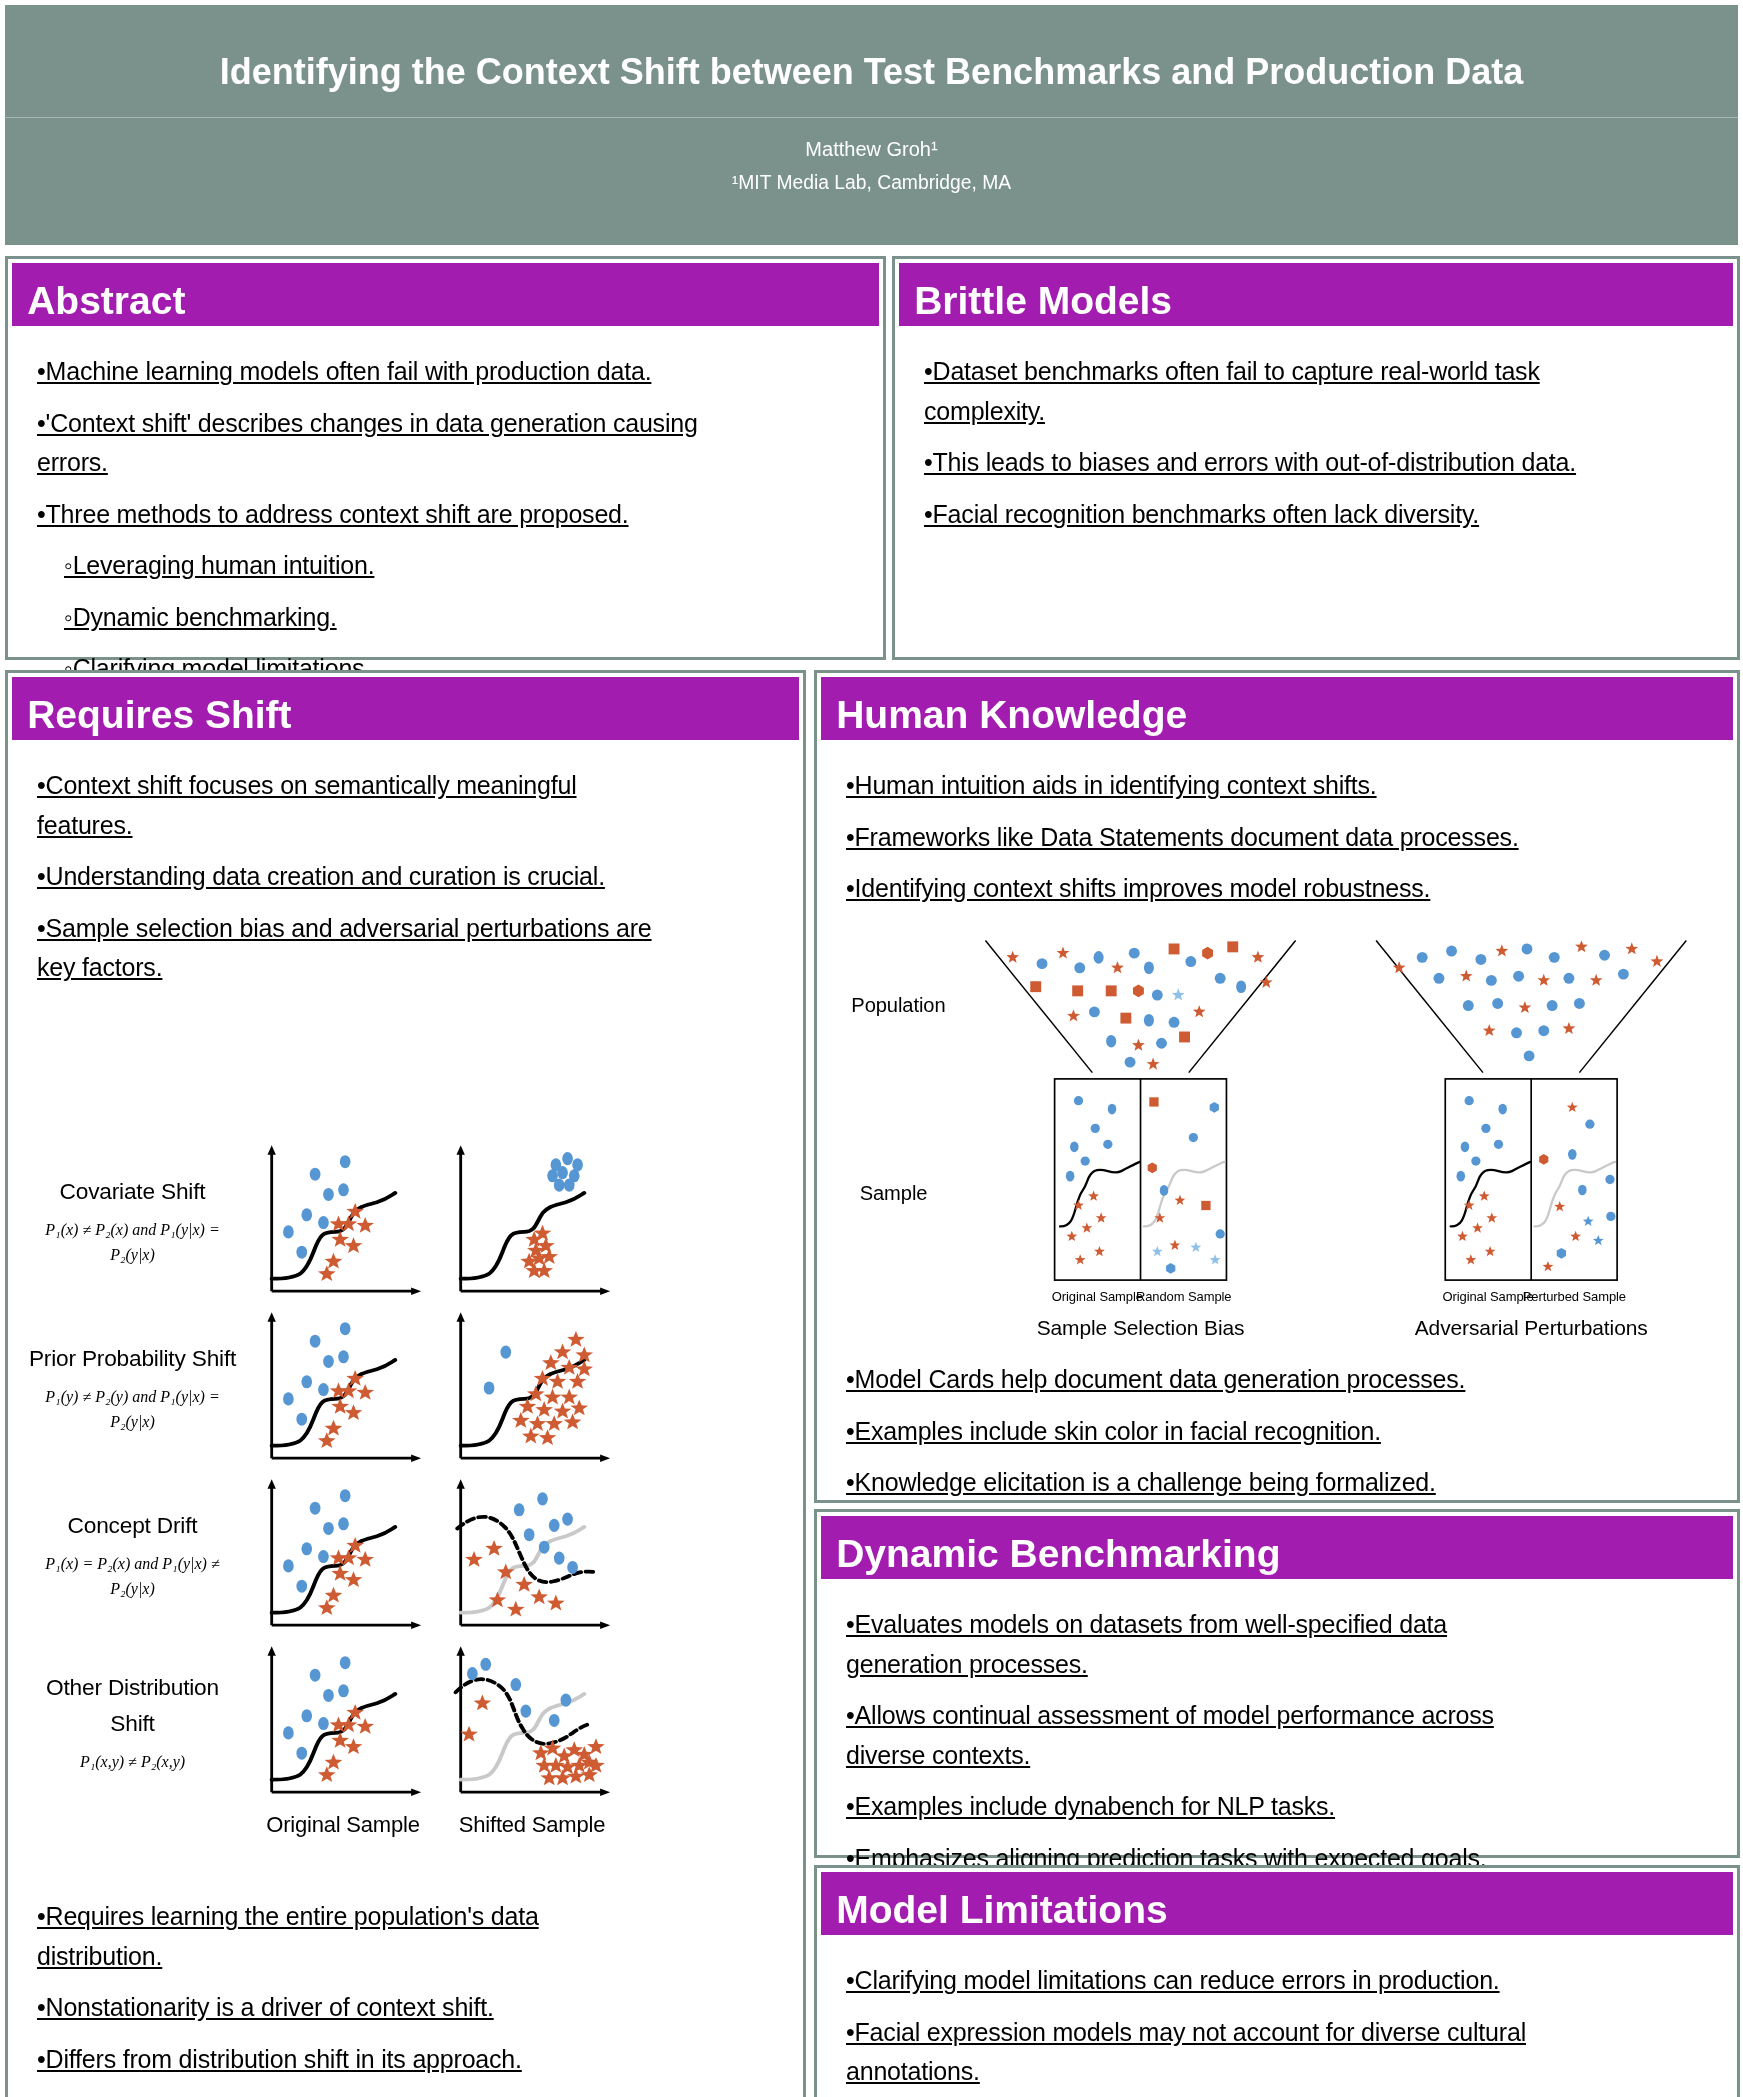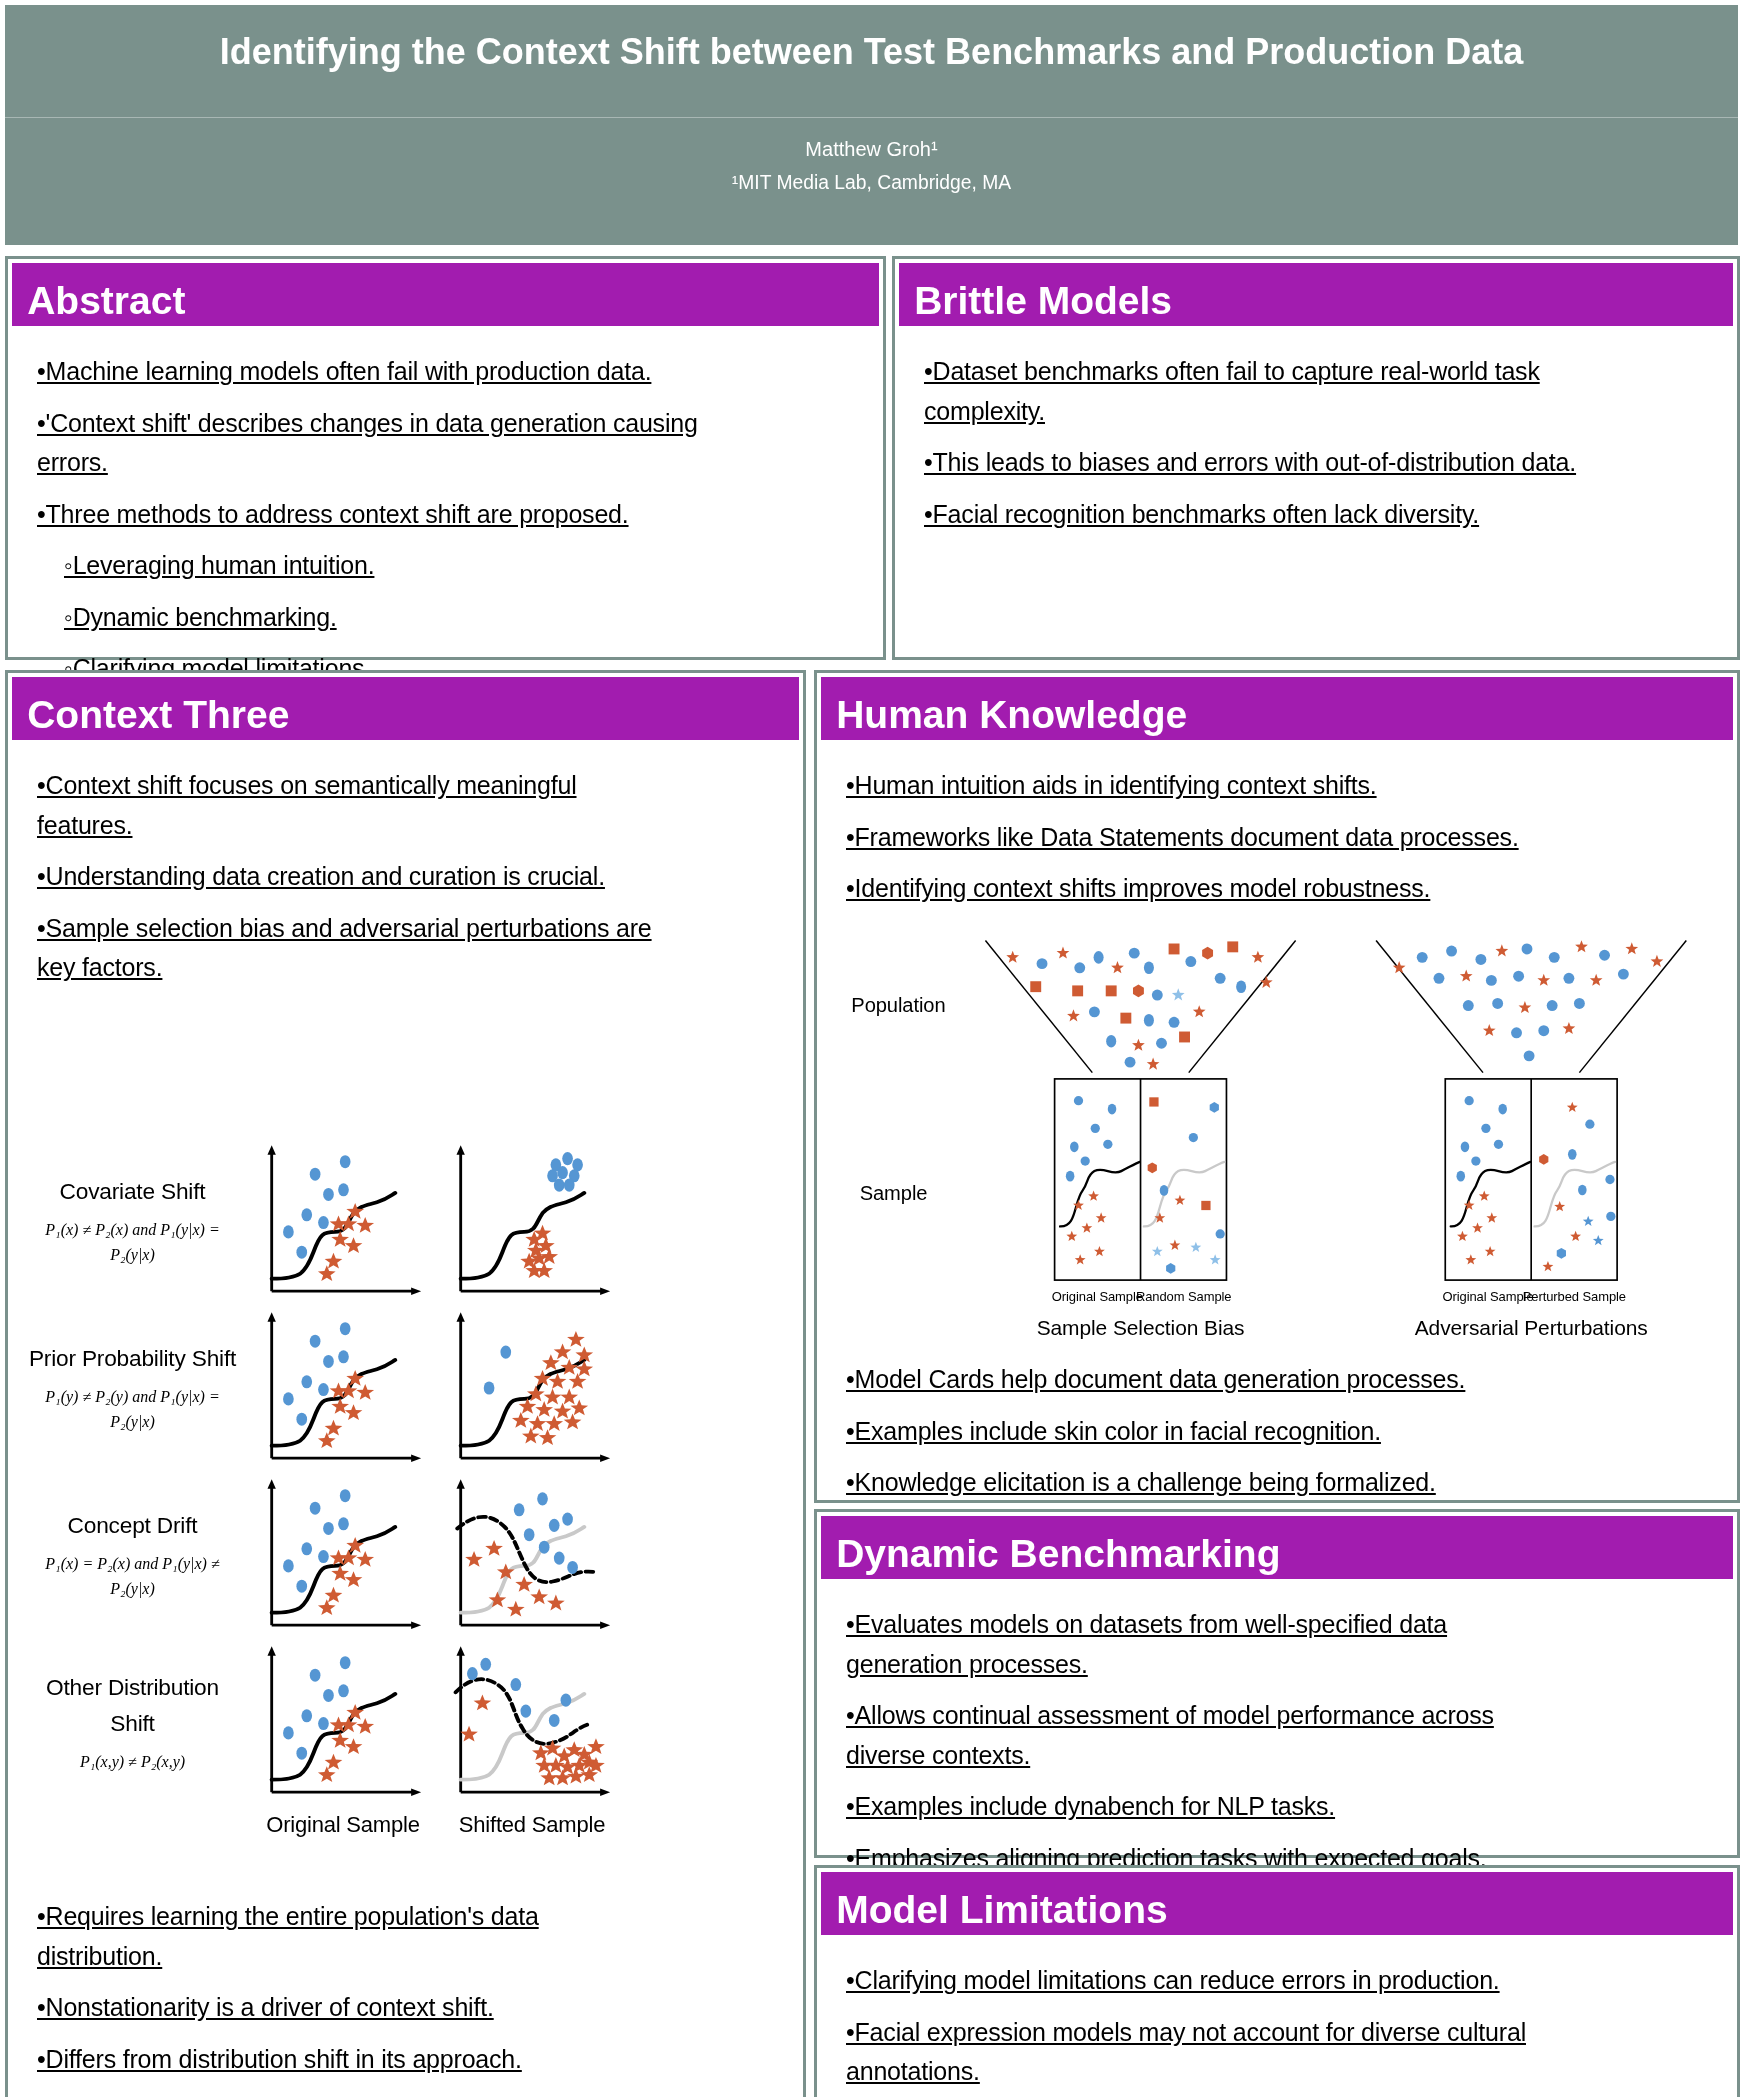--- a/index.html
+++ b/index.html
@@ -1,18 +1,18 @@
 <!DOCTYPE html>
 <html style="font-size:6.7px"><head>
 <meta charset="utf-8">
 <style>
   html,body{margin:0;padding:0;background:#ffffff;}
   body{width:1743px;height:2511px;position:relative;font-family:"Liberation Sans",sans-serif;color:#000;overflow:hidden;}
   .hdr{position:absolute;left:5px;top:5px;width:1733px;height:240px;background:#7a918c;color:#fff;text-align:center;}
-  .hdr h1{margin:0;padding-top:26px;font-size:36px;font-weight:700;}
+  .hdr h1{margin:0;padding-top:46px;font-size:36px;font-weight:700;}
   .hdr-rule{position:absolute;left:0;top:112px;width:100%;height:1.3px;background:rgba(255,255,255,0.35);}
   .hdr .author{position:absolute;top:133px;width:100%;font-size:20px;}
   .hdr .affil{position:absolute;top:167px;width:100%;font-size:19.3px;}
   .box{position:absolute;background:#fff;border:3.8px solid #7a918c;box-sizing:border-box;}
   .band{margin:4.2px 4.2px 0 4.2px;height:63px;background:#a21caf;color:#fff;display:flex;align-items:flex-end;
         padding:0 0 6.7px 15px;box-sizing:border-box;}
   .band h2{margin:0;font-size:39px;font-weight:700;line-height:1;}
   .content{padding:14.3px 19.3px 0 17px;font-size:25px;line-height:1.58;letter-spacing:-0.2px;}
   .bullet{white-space:pre-line;margin:12px;text-decoration:underline;}
   .bullet.sub{padding-left:27px;}
@@ -60,21 +60,21 @@
   <div class="content">
       <div class="bullet">•Dataset benchmarks often fail to capture real-world task
 complexity.</div>
       <div class="bullet">•This leads to biases and errors with out-of-distribution data.</div>
       <div class="bullet">•Facial recognition benchmarks often lack diversity.</div>
     </div>
 </div>
 
 <div class="box" style="left:5px;top:670px;width:801px;height:1835px;">
   <div class="band">
-    <h2>Context Three</h2>
+    <h2>Requires Shift</h2>
   </div>
   <div class="content">
     <div>
         <div class="bullet">•Context shift focuses on semantically meaningful
 features.</div>
         <div class="bullet">•Understanding data creation and curation is crucial.</div>
         <div class="bullet">•Sample selection bias and adversarial perturbations are
 key factors.</div>
       </div>
     <div class="fig1">

